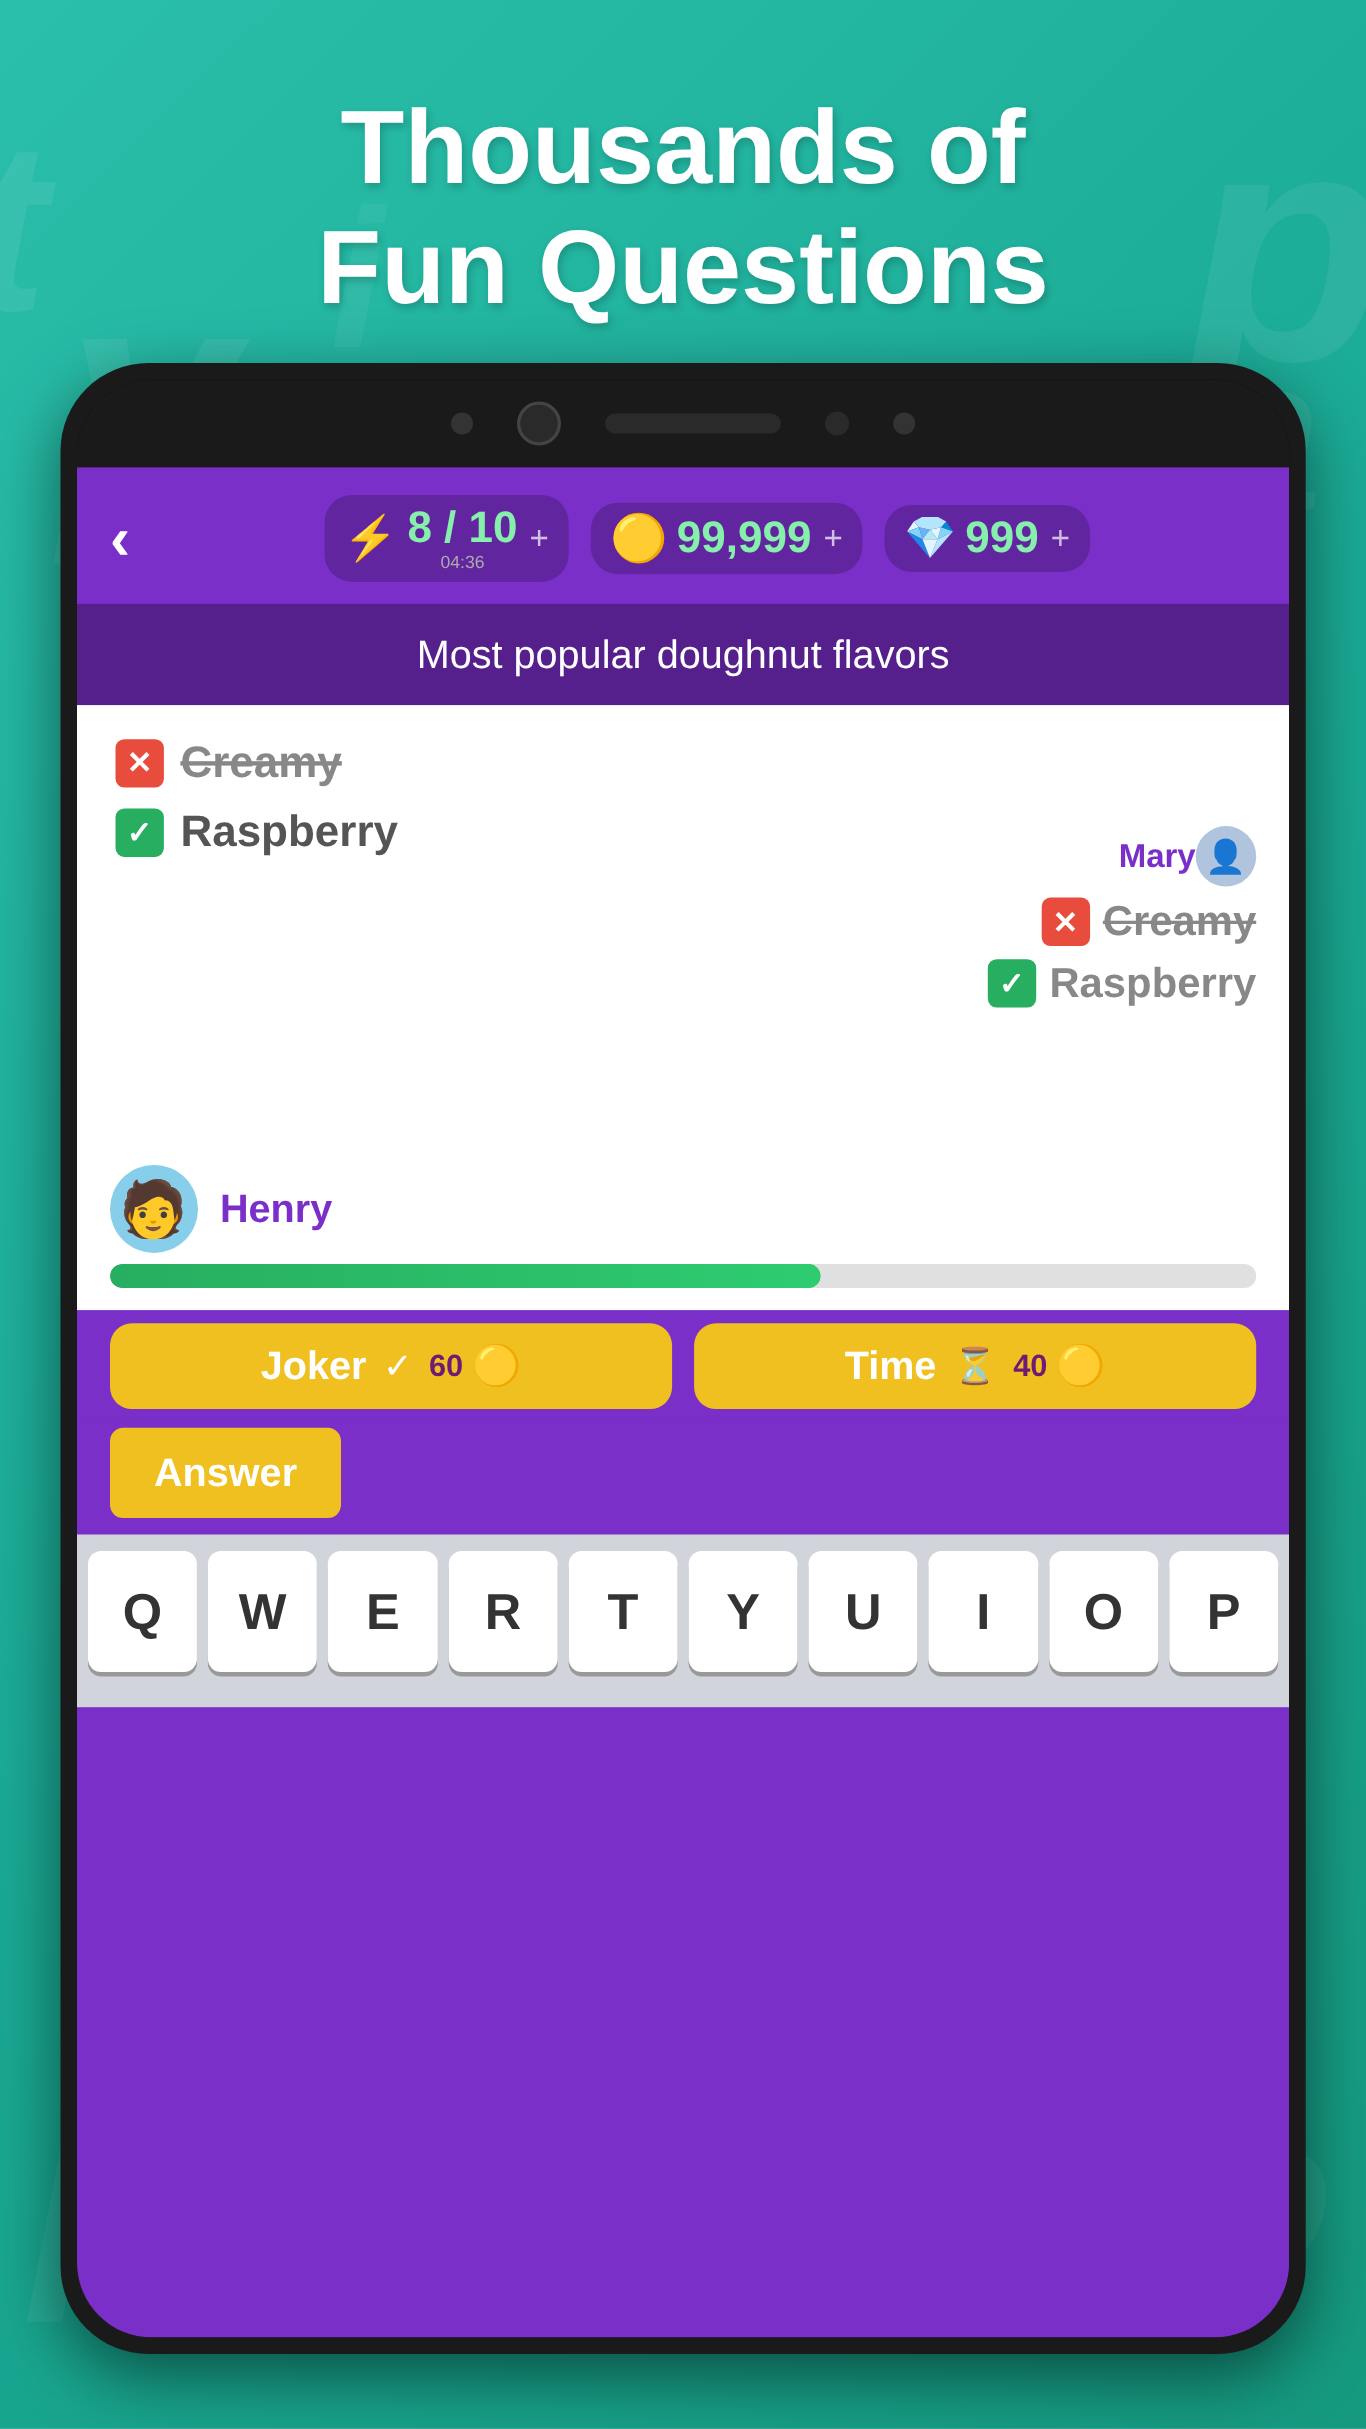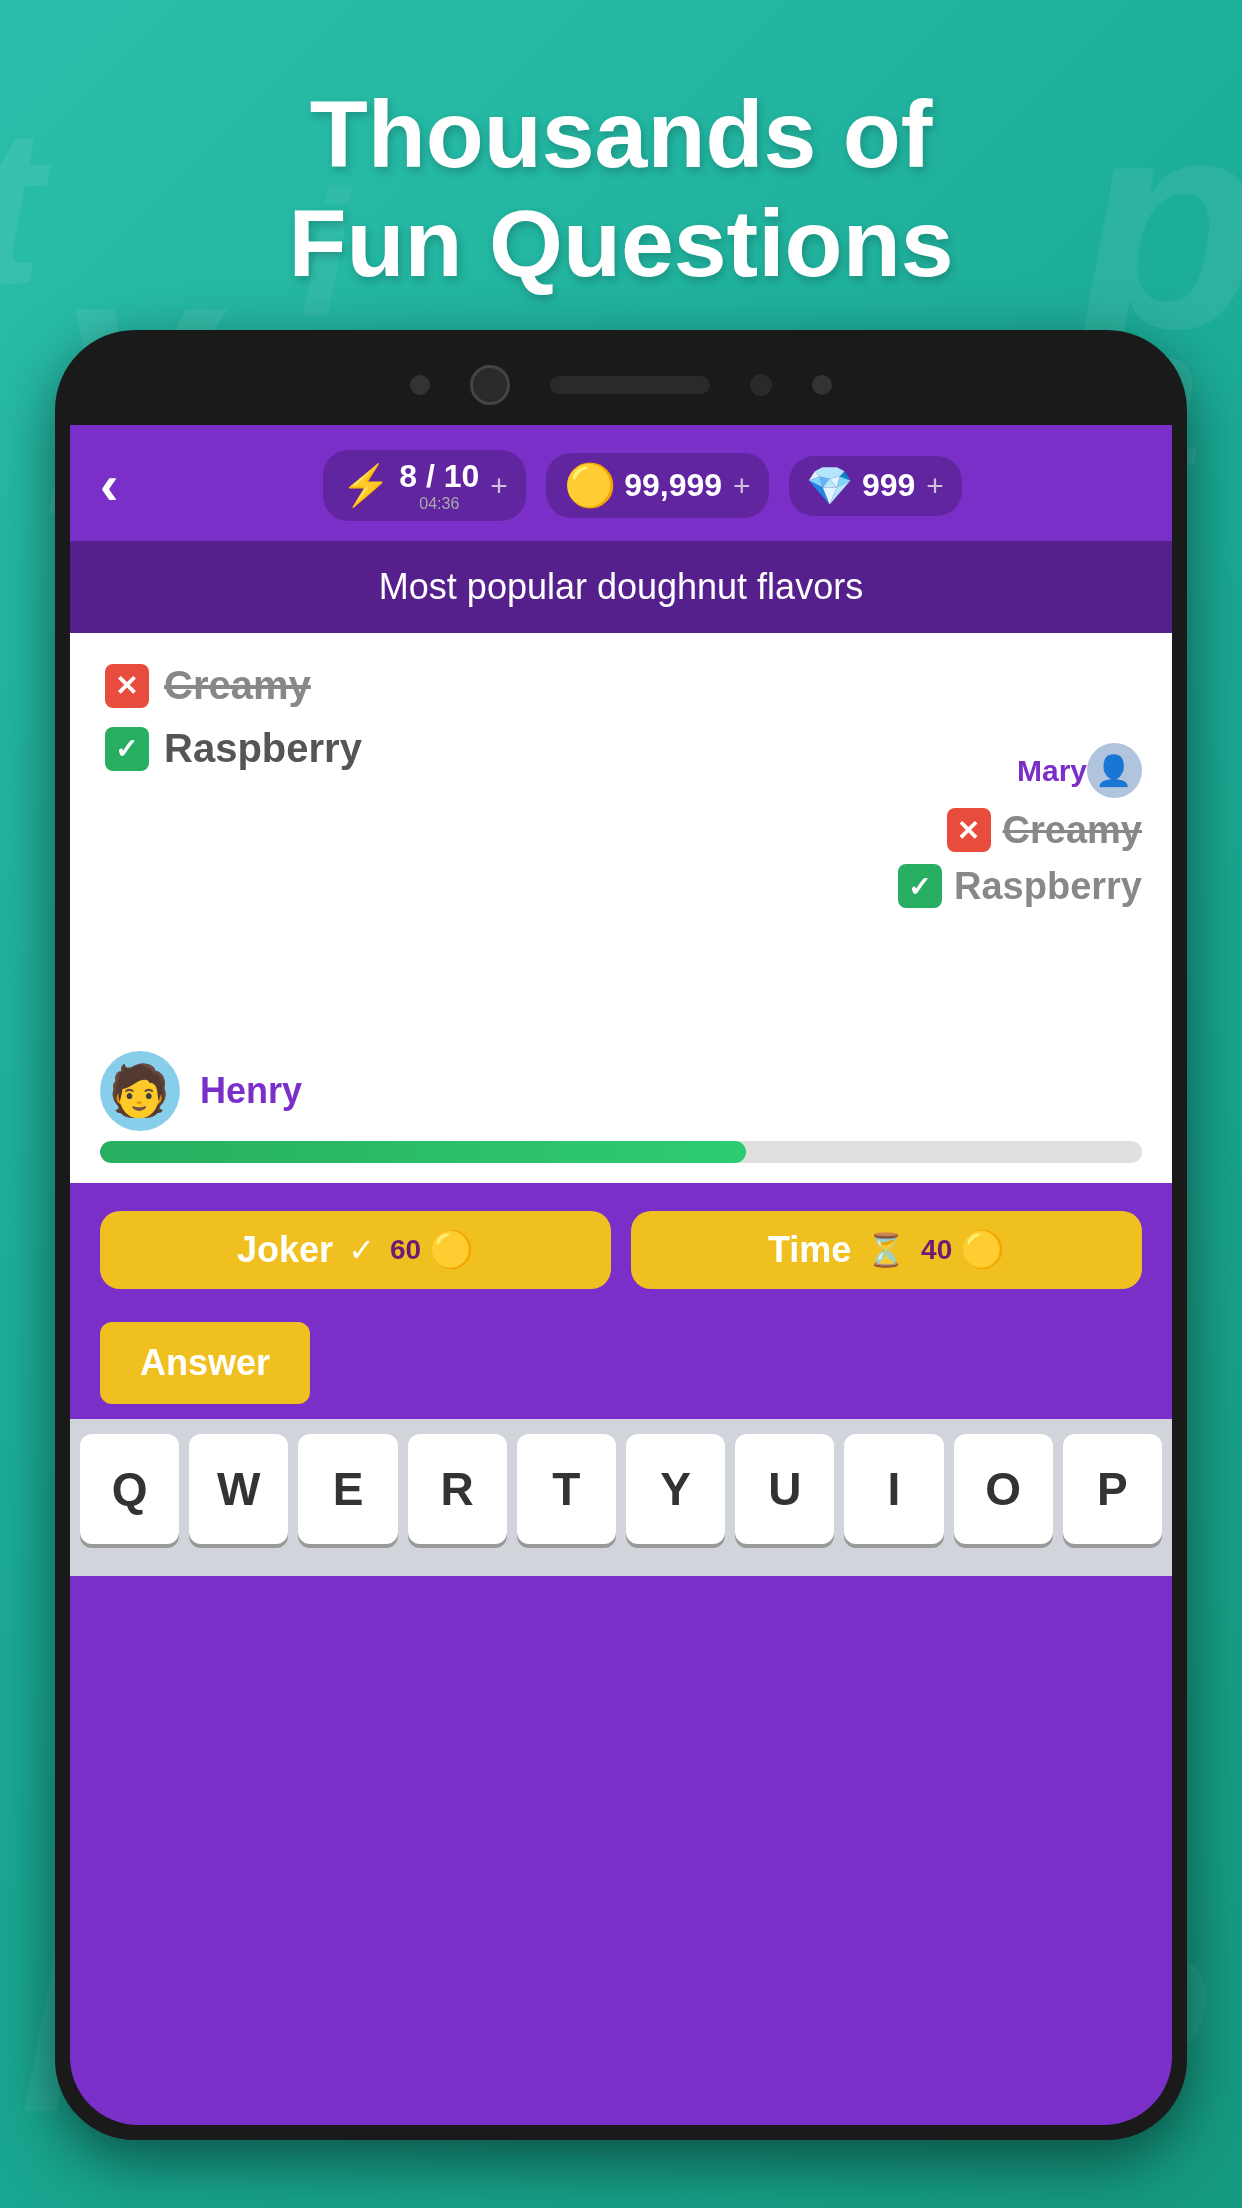--- a/index.html
+++ b/index.html
@@ -144,22 +144,22 @@
     .stat-badge {
       display: flex;
       align-items: center;
       gap: 8px;
       background: rgba(0,0,0,0.2);
       border-radius: 25px;
       padding: 8px 18px;
     }
 
     .stat-text {
-      color: #ffffff;
-      font-size: 32px;
+      color: #86efac;
+      font-size: 40px;
       font-weight: bold;
     }
 
     .stat-sub {
       color: #aaa;
       font-size: 16px;
       display: block;
       text-align: center;
     }
 
@@ -334,21 +334,21 @@
 
     .progress-bar-fill {
       height: 100%;
       background: linear-gradient(90deg, #27ae60, #2ecc71);
       border-radius: 11px;
     }
 
     
     .powerups-row {
       background: #7b2fc9;
-      padding: 28px 30px;
+      padding: 12px 30px;
       display: flex;
       gap: 20px;
     }
 
     .powerup-btn {
       flex: 1;
       background: #f0c020;
       border-radius: 20px;
       padding: 18px 20px;
       display: flex;

